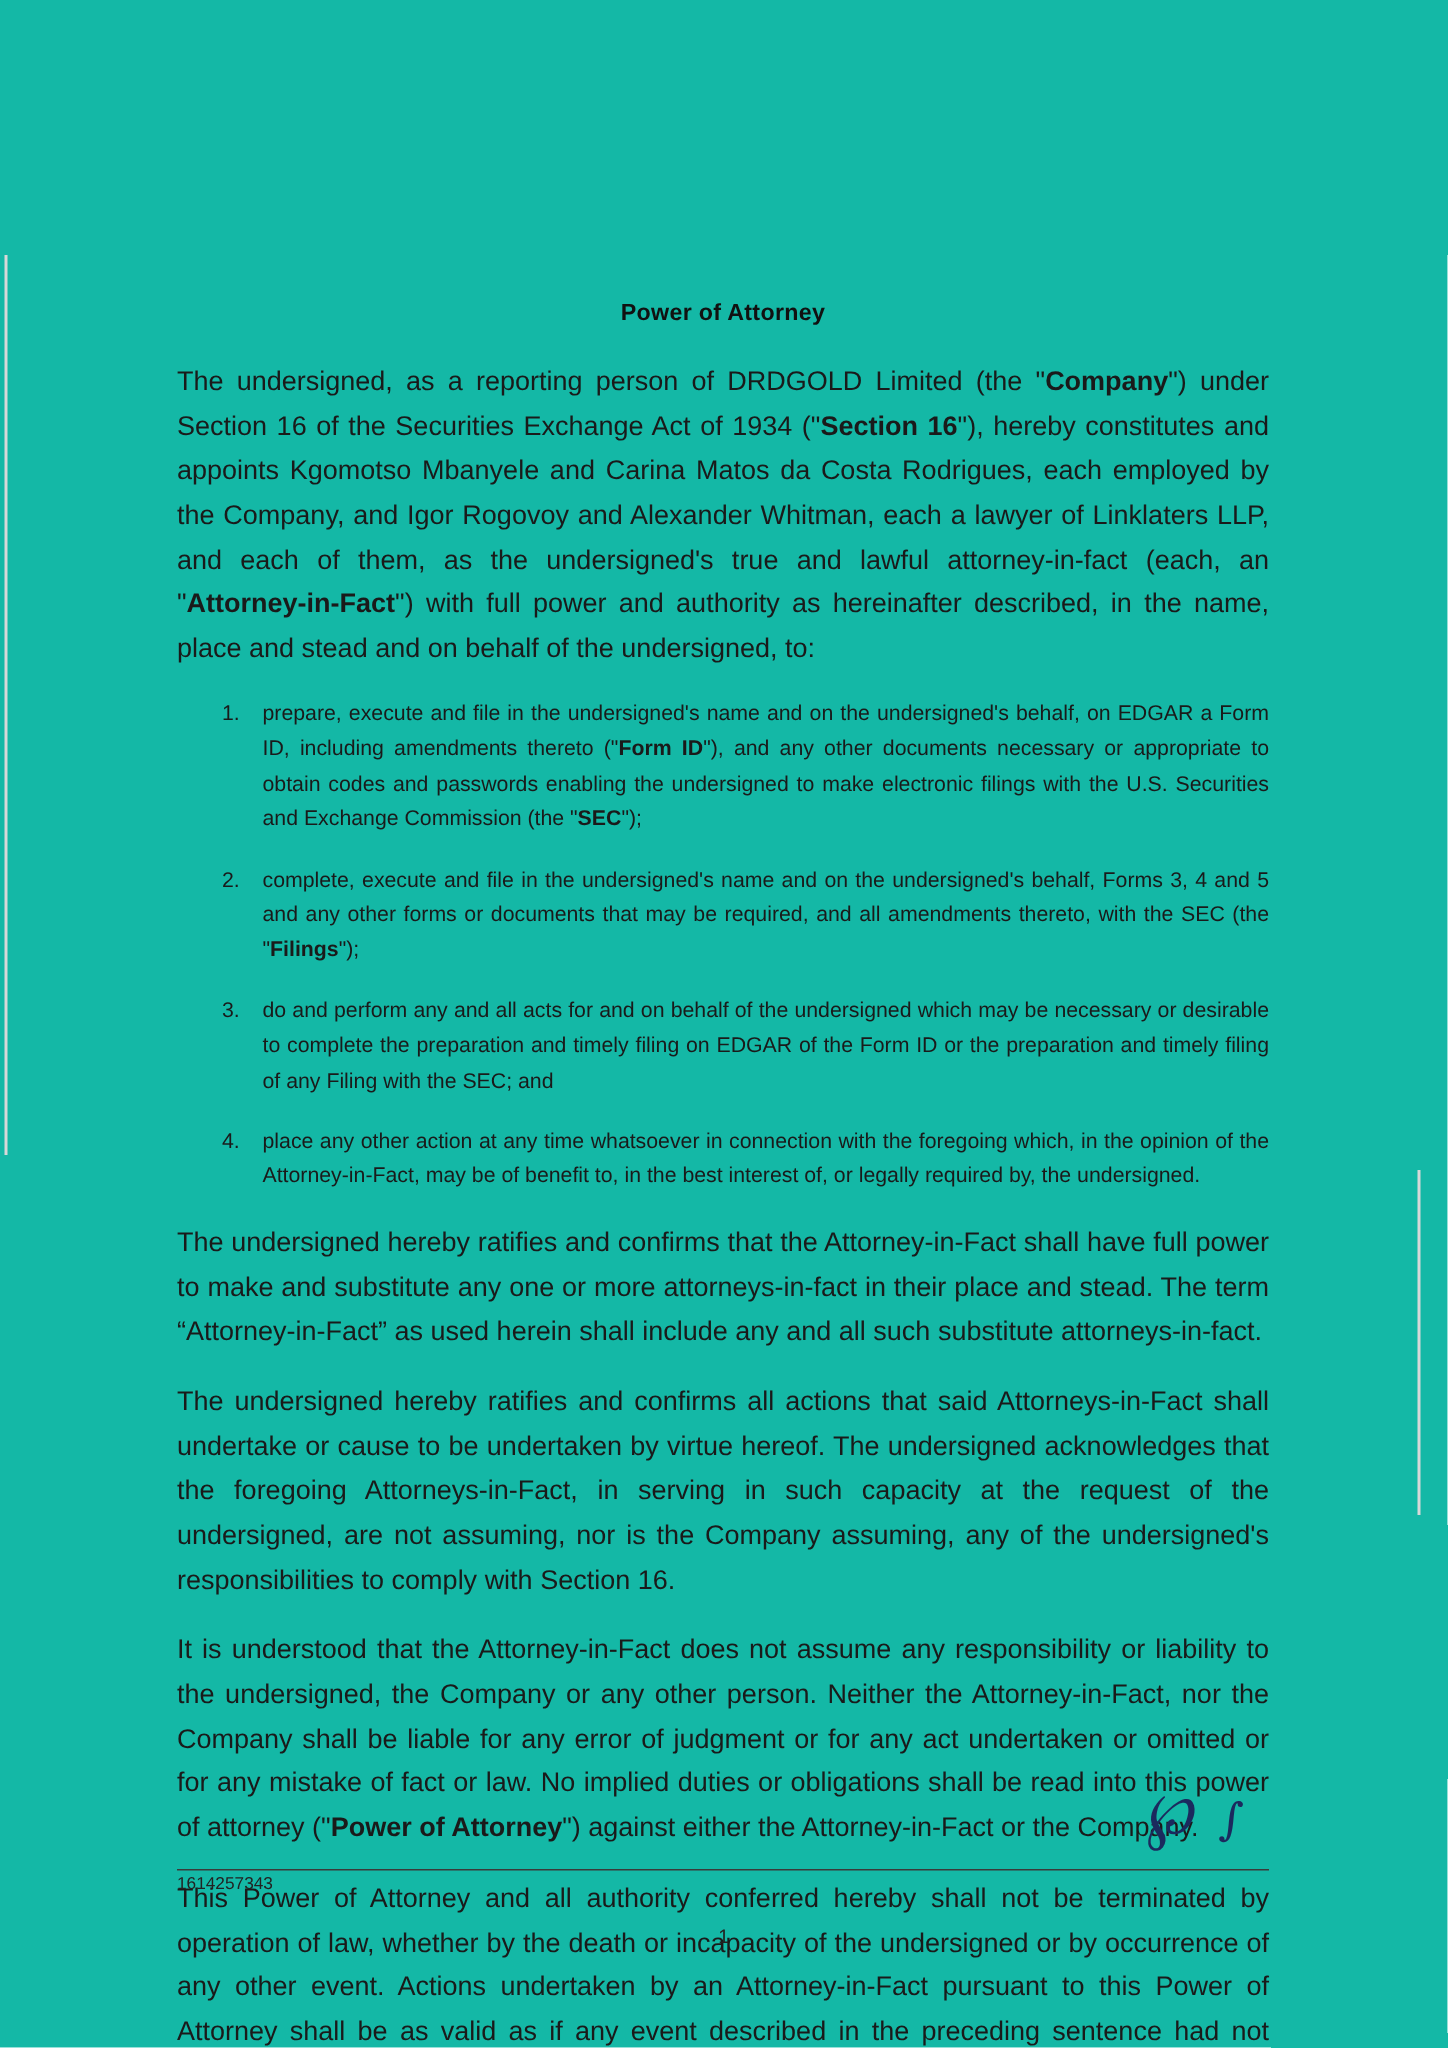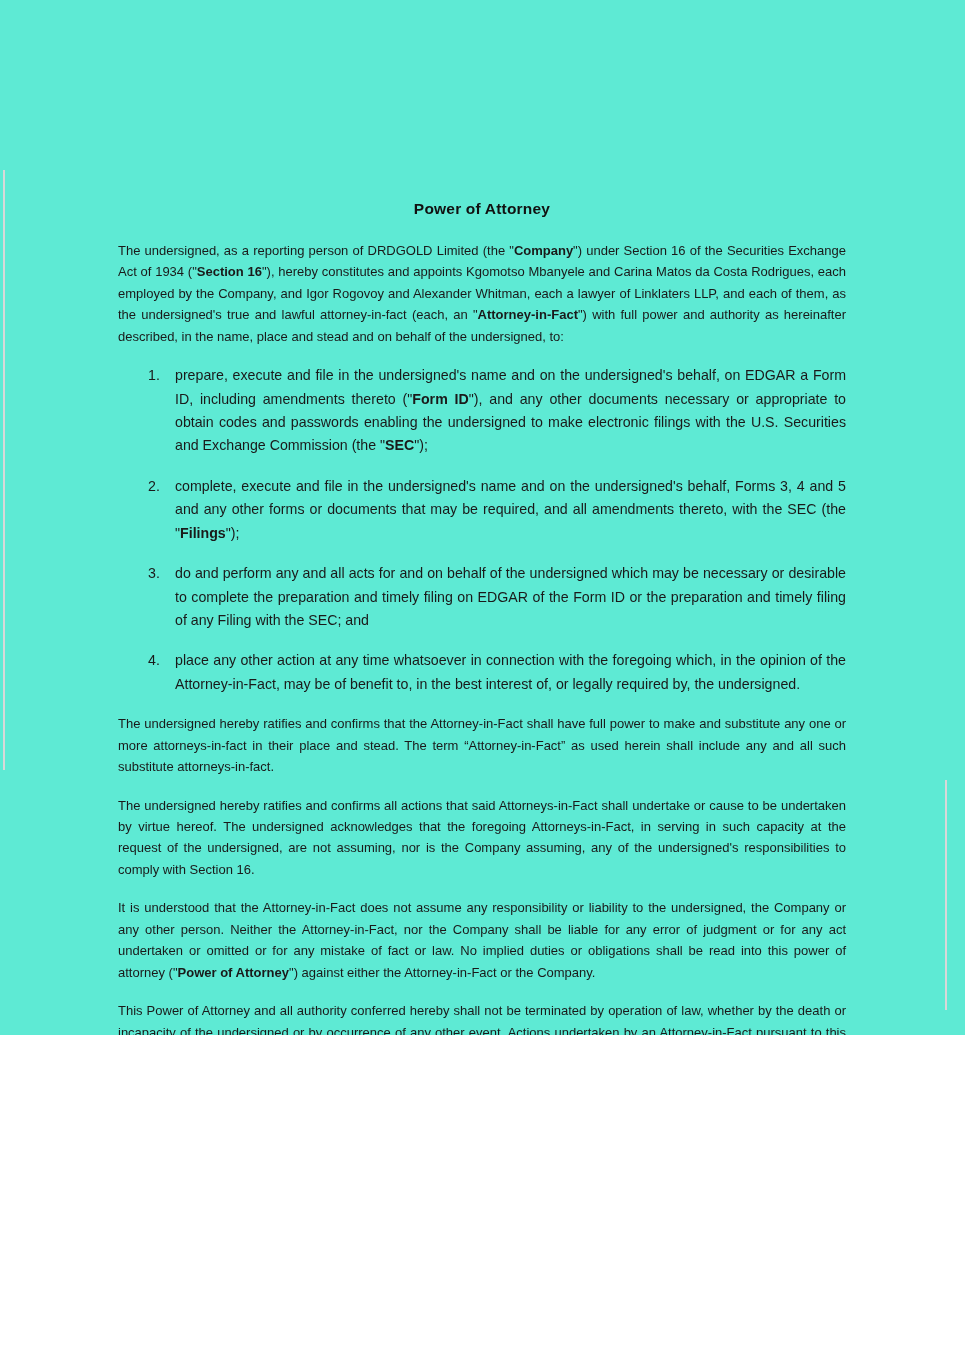--- a/index.html
+++ b/index.html
@@ -3,41 +3,41 @@
 <meta charset="utf-8">
 <style>
   html, body {
     margin: 0;
     padding: 0;
     background: #ffffff;
   }
   .page {
     position: relative;
     width: 965px;
-    height: 1035px;
-    background: #5eead4;
+    height: 1365px;
+    background: #14b8a6;
     font-family: "Liberation Sans", sans-serif;
     color: #111111;
     overflow: hidden;
   }
   .content {
     position: absolute;
     left: 118px;
     top: 200px;
     width: 728px;
   }
   .doc-title {
     text-align: center;
     font-size: 15.5px;
     font-weight: bold;
     letter-spacing: 0.2px;
     margin: 0 0 22px 0;
   }
   p.body-para {
-    font-size: 13px;
+    font-size: 18px;
     line-height: 1.65;
     text-align: justify;
     margin: 16px 0 17px 0;
     color: #1a1a1a;
   }
   ol.numbered {
     list-style: none;
     margin: 0 0 4px 0;
     padding: 0 0 0 0;
   }

